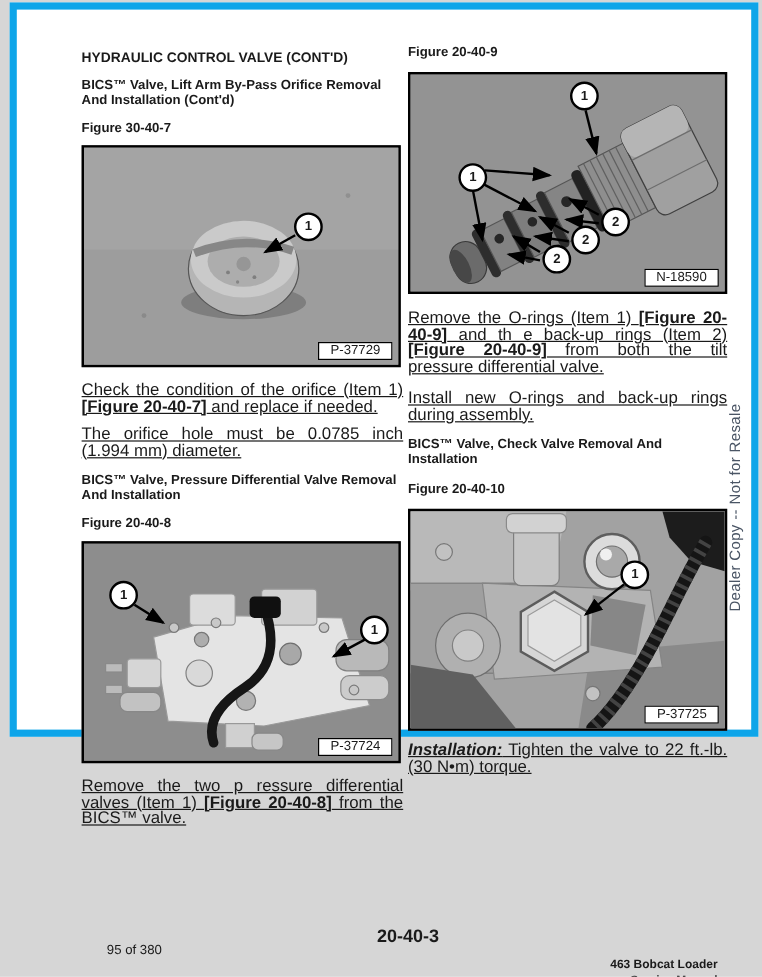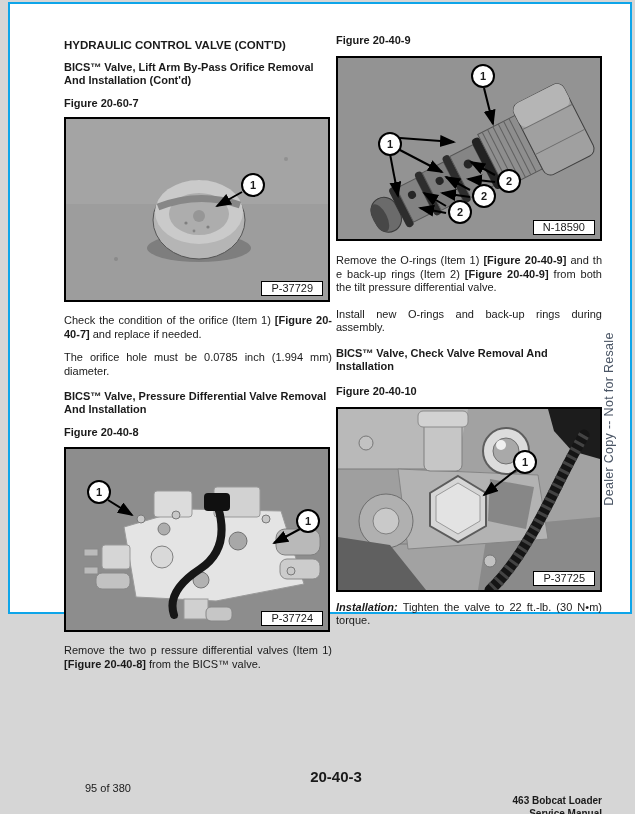--- a/index.html
+++ b/index.html
@@ -3,29 +3,29 @@
 <meta charset="utf-8">
 <style>
   html,body{margin:0;padding:0;}
   body{
     width:635px;height:814px;background:#d6d6d6;
     font-family:"Liberation Sans",sans-serif;color:#1a1a1a;
     position:relative;overflow:hidden;
   }
   .page{
     position:absolute;left:8px;top:2px;width:624px;height:612px;
-    background:#ffffff;border:2px solid #0ea5e9;box-sizing:border-box;
+    background:#ffffff;border:6px solid #0ea5e9;box-sizing:border-box;
   }
   .col{position:absolute;top:30px;}
   .col-left{left:54px;width:268px;}
   .col-right{left:326px;width:266px;}
   .h1{font-size:11.5px;font-weight:bold;line-height:14px;margin:4px 0 0 0;}
   .h2{font-size:11px;font-weight:bold;line-height:13px;margin:0;}
   .fig-label{font-size:11px;font-weight:bold;line-height:13px;margin:0;}
-  .para{font-size:11px;line-height:13.5px;text-align:justify;margin:0;}
+  .para{font-size:14px;line-height:13.5px;text-align:justify;margin:0;text-decoration:underline;}
   .mt7{margin-top:7px;} .mt8{margin-top:8px;} .mt9{margin-top:9px;}
   .mt10{margin-top:10px;} .mt12{margin-top:12px;} .mt13{margin-top:13px;}
   .figure{
     position:relative;width:262px;height:181px;border:2px solid #000;
     background:#939393;overflow:hidden;
   }
   .figure svg{display:block;}
   .callout{
     position:absolute;width:20px;height:20px;border:2px solid #000;
     border-radius:50%;background:#fff;font-size:11px;font-weight:bold;
@@ -60,21 +60,21 @@
 <body>
 
 <div class="page">
 
   <div class="col col-left">
 
     <div class="h1">HYDRAULIC CONTROL VALVE (CONT'D)</div>
 
     <div class="h2 mt9">BICS™ Valve, Lift Arm By-Pass Orifice Removal And Installation (Cont'd)</div>
 
-    <div class="fig-label mt10">Figure 20-60-7</div>
+    <div class="fig-label mt10">Figure 30-40-7</div>
 
     <div class="figure mt7" style="background:#9d9d9d;">
       <svg width="262" height="181" viewBox="0 0 262 181">
         <defs>
           <marker id="ah7" markerWidth="10" markerHeight="8" refX="7" refY="3" orient="auto">
             <path d="M0,0 L8,3 L0,6 z" fill="#000"></path>
           </marker>
         </defs>
         <rect width="262" height="181" fill="#9d9d9d"></rect>
         <rect width="262" height="85" fill="#a4a4a4"></rect>

